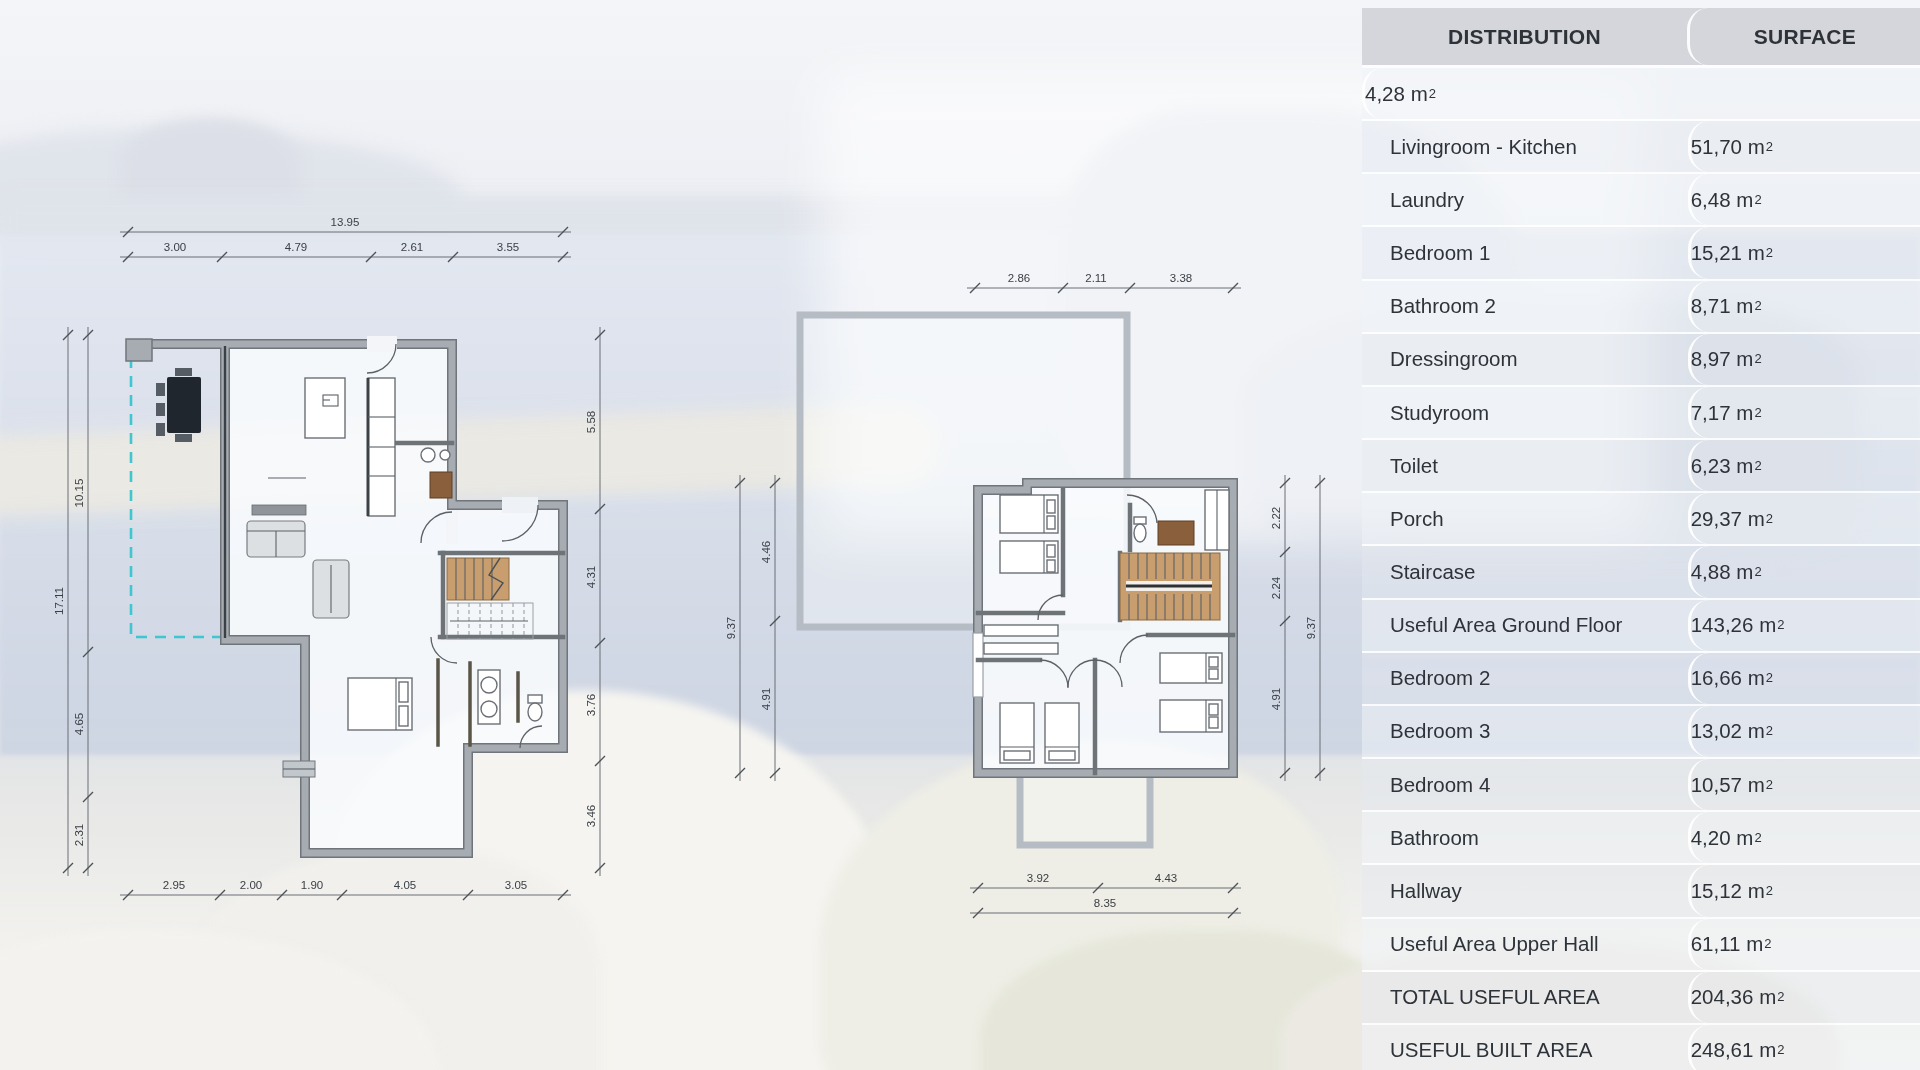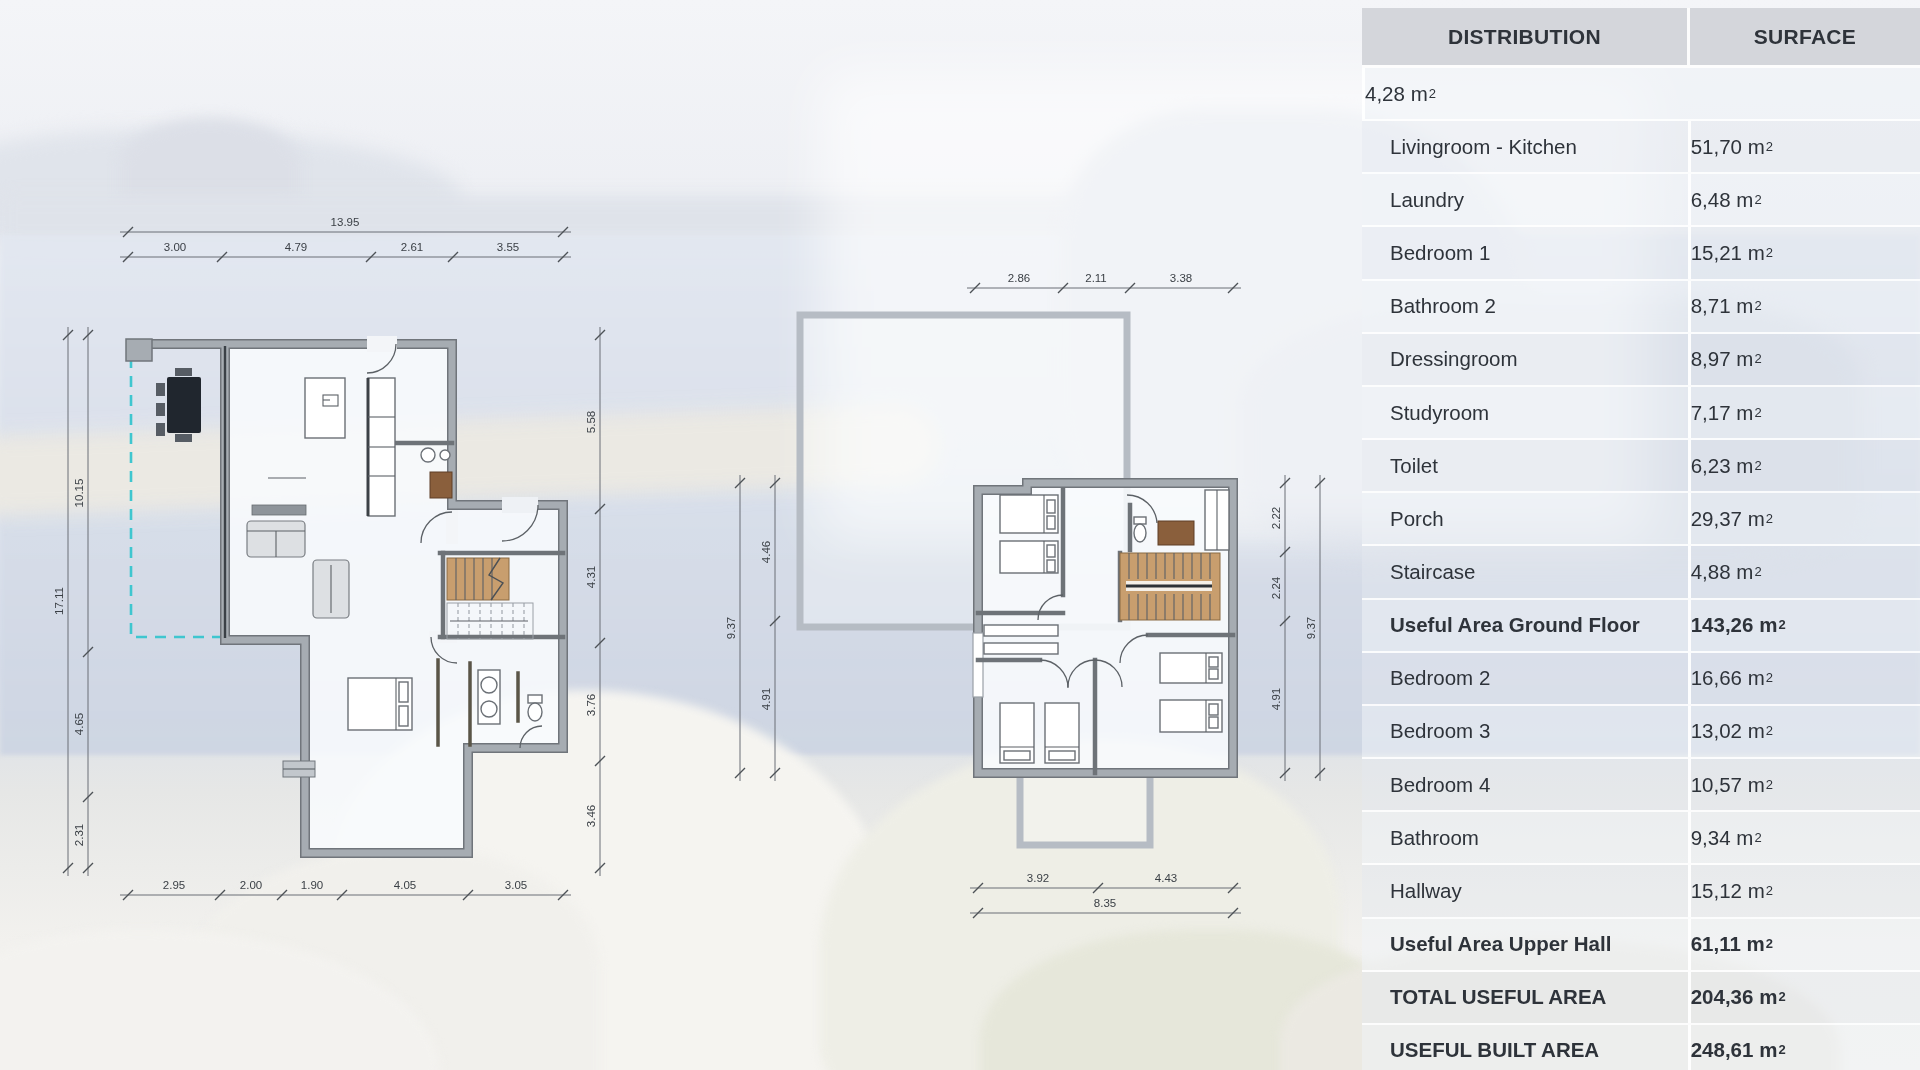--- a/index.html
+++ b/index.html
@@ -39,27 +39,27 @@
   .soft{fill:#dde0e3;stroke:#787d82;stroke-width:1.2;}
   .arc{stroke:#5c6166;stroke-width:1.3;fill:none;}
   .thin{stroke:#5c6166;stroke-width:1.1;fill:none;}
   .dashstep{stroke:#9aa0a6;stroke-width:1.1;stroke-dasharray:4 3;fill:none;}
 
   
   .surface-table{position:absolute;left:1362px;top:8px;width:558px;height:1070px;display:flex;flex-direction:column;color:#2e333a;}
   .thead{height:57px;flex:0 0 57px;display:flex;background:rgba(211,213,218,.97);border-bottom:3px solid rgba(255,255,255,.95);}
   .thead .c1,.thead .c2{display:flex;align-items:center;justify-content:center;font-weight:700;font-size:21px;letter-spacing:.3px;}
   .c1{width:350px;box-sizing:border-box;}
-  .c2{width:251px;box-sizing:border-box;border-left:3px solid rgba(255,255,255,.92);}
+  .c2{width:251px;box-sizing:border-box;border-left:3px solid rgba(255,255,255,.92);border-radius:21px;}
   .srow{flex:1;display:flex;border-bottom:2px solid rgba(255,255,255,.85);font-size:20.5px;}
   .srow:nth-child(even){background:rgba(240,243,248,.52);}
   .srow:nth-child(odd){background:rgba(228,233,240,.45);}
   .srow .c1{display:flex;align-items:center;padding-left:28px;}
   .srow .c2{display:flex;align-items:center;}
-  .srow.em{font-weight:700;}
+  .srow.em{font-weight:400;}
   .unit{margin-left:.28em;}
   sup{font-size:13px;line-height:0;margin-left:1px;}
 </style>
 </head>
 <body>
 
 <div class="stage">
 
   <div class="bg"></div>
   <div class="shape ridge-left"></div>
@@ -454,21 +454,21 @@
       <div class="c1">Bedroom 4</div>
       <div class="c2">
           <span>10,57</span>
           <span class="unit">m</span>
           <sup>2</sup>
         </div>
     </div>
     <div class="srow">
       <div class="c1">Bathroom</div>
       <div class="c2">
-          <span>9,34</span>
+          <span>4,20</span>
           <span class="unit">m</span>
           <sup>2</sup>
         </div>
     </div>
     <div class="srow">
       <div class="c1">Hallway</div>
       <div class="c2">
           <span>15,12</span>
           <span class="unit">m</span>
           <sup>2</sup>

